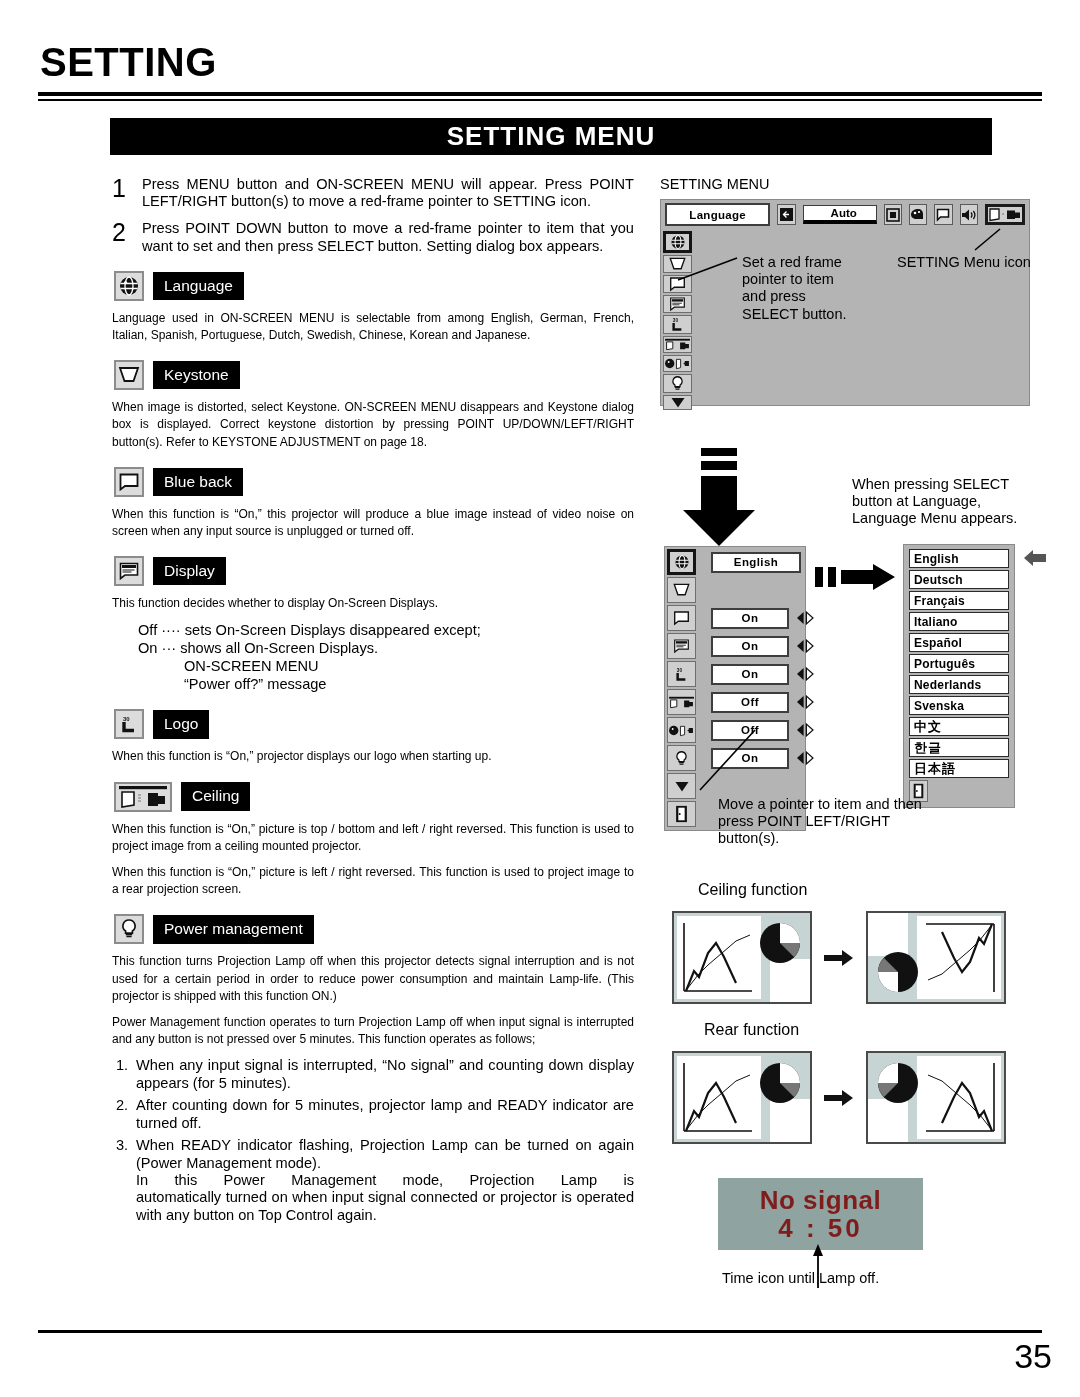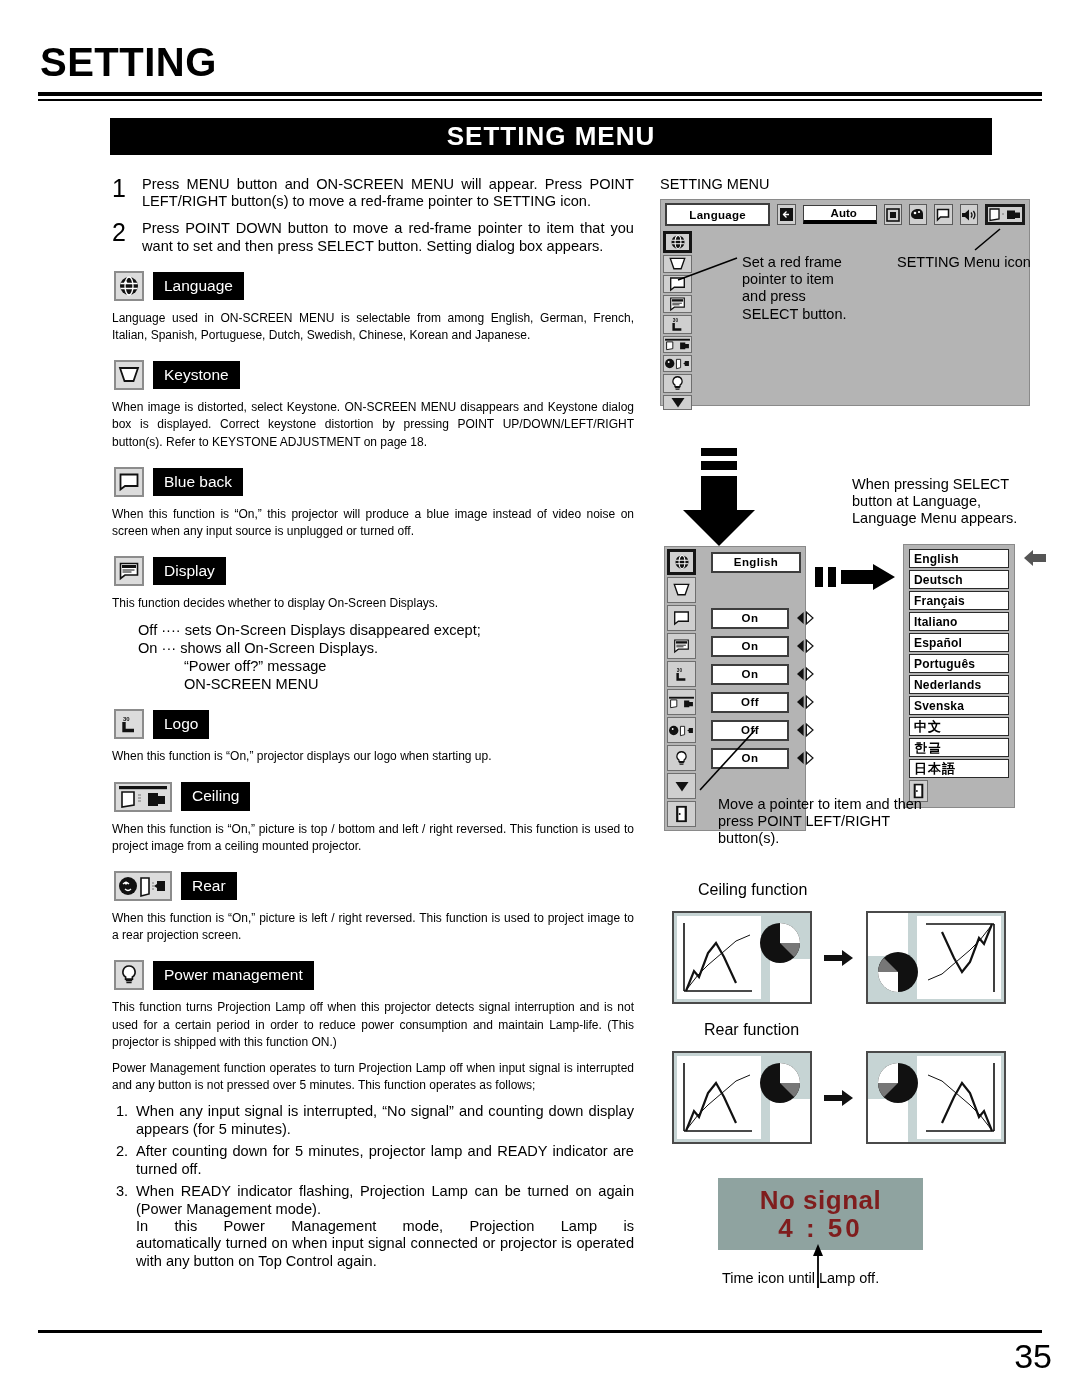--- a/index.html
+++ b/index.html
@@ -229,22 +229,22 @@
         <path d="M2.5,2.5 H19.5 V14 H7 L2.5,17.5 Z" fill="#fff" stroke="#111" stroke-width="1.6"></path>
         <rect x="4" y="4" width="14" height="3" fill="#111"></rect>
         <path d="M4.5,9h12M4.5,11h9" stroke="#111" stroke-width="1.2"></path>
       </svg>
     </div>
     <div class="sec-label">Display</div>
   </div>
   <p class="para">This function decides whether to display On-Screen Displays.</p>
   <div class="sub">Off ···· sets On-Screen Displays disappeared except;</div>
   <div class="sub">On  ···  shows all On-Screen Displays.</div>
+  <div class="sub-ind">ON-SCREEN MENU</div>
   <div class="sub-ind">“Power off?” message</div>
-  <div class="sub-ind">ON-SCREEN MENU</div>
 
   <div class="sec-head">
     <div class="icon-box">
       <svg width="22" height="22" viewBox="0 0 22 22">
         <text x="5" y="8" font-family="Liberation Sans, sans-serif" font-size="6" font-weight="bold" fill="#111">30</text>
         <path d="M6,9 V17.5 H16" stroke="#111" stroke-width="3.4" fill="none"></path>
       </svg>
     </div>
     <div class="sec-label">Logo</div>
   </div>
@@ -256,33 +256,20 @@
         <rect x="2" y="1" width="48" height="3.2" fill="#111"></rect>
         <path d="M5,7 H17 V20 L5,22 Z" fill="#fff" stroke="#111" stroke-width="1.6"></path>
         <path d="M21,13 h3 M21,10 h3 M21,16 h3" stroke="#777" stroke-width="1.2"></path>
         <path d="M31,8 L41,8 L41,11 L48,11 L48,19 L41,19 L41,21 L31,21 Z" fill="#111"></path>
       </svg>
     </div>
     <div class="sec-label">Ceiling</div>
   </div>
   <p class="para">When this function is “On,” picture is top / bottom and left / right reversed.  This function is used to project image from a ceiling mounted projector.</p>
 
-  <div class="sec-head">
-    <div class="icon-box wide">
-      <svg width="52" height="24" viewBox="0 0 52 24">
-        <circle cx="11" cy="12" r="9" fill="#111"></circle>
-        <path d="M6,10 q3,-3 6,0 M8,15 q3,3 6,0" stroke="#fff" stroke-width="1.3" fill="none"></path>
-        <circle cx="9" cy="9" r="1.6" fill="#fff"></circle>
-        <path d="M24,4 H32 V20 L24,22 Z" fill="#fff" stroke="#111" stroke-width="1.6"></path>
-        <path d="M35,12 h2 M35,9 h2 M35,15 h2" stroke="#777" stroke-width="1.1"></path>
-        <path d="M40,7 L48,7 L48,17 L40,17 L40,14 L37,12 L40,10 Z" fill="#111"></path>
-      </svg>
-    </div>
-    <div class="sec-label">Rear</div>
-  </div>
   <p class="para">When this function is “On,” picture is left / right reversed.  This function is used to project image to a rear projection screen.</p>
 
   <div class="sec-head">
     <div class="icon-box">
       <svg width="20" height="22" viewBox="0 0 20 22">
         <path d="M10,2 a6,6 0 0 1 3.4,11 v2.2 h-6.8 V13 A6,6 0 0 1 10,2 Z" fill="#fff" stroke="#111" stroke-width="1.7"></path>
         <path d="M6.8,16.5 h6.4 M7.4,18.6 h5.2" stroke="#111" stroke-width="1.5"></path>
       </svg>
     </div>
     <div class="sec-label">Power management</div>

